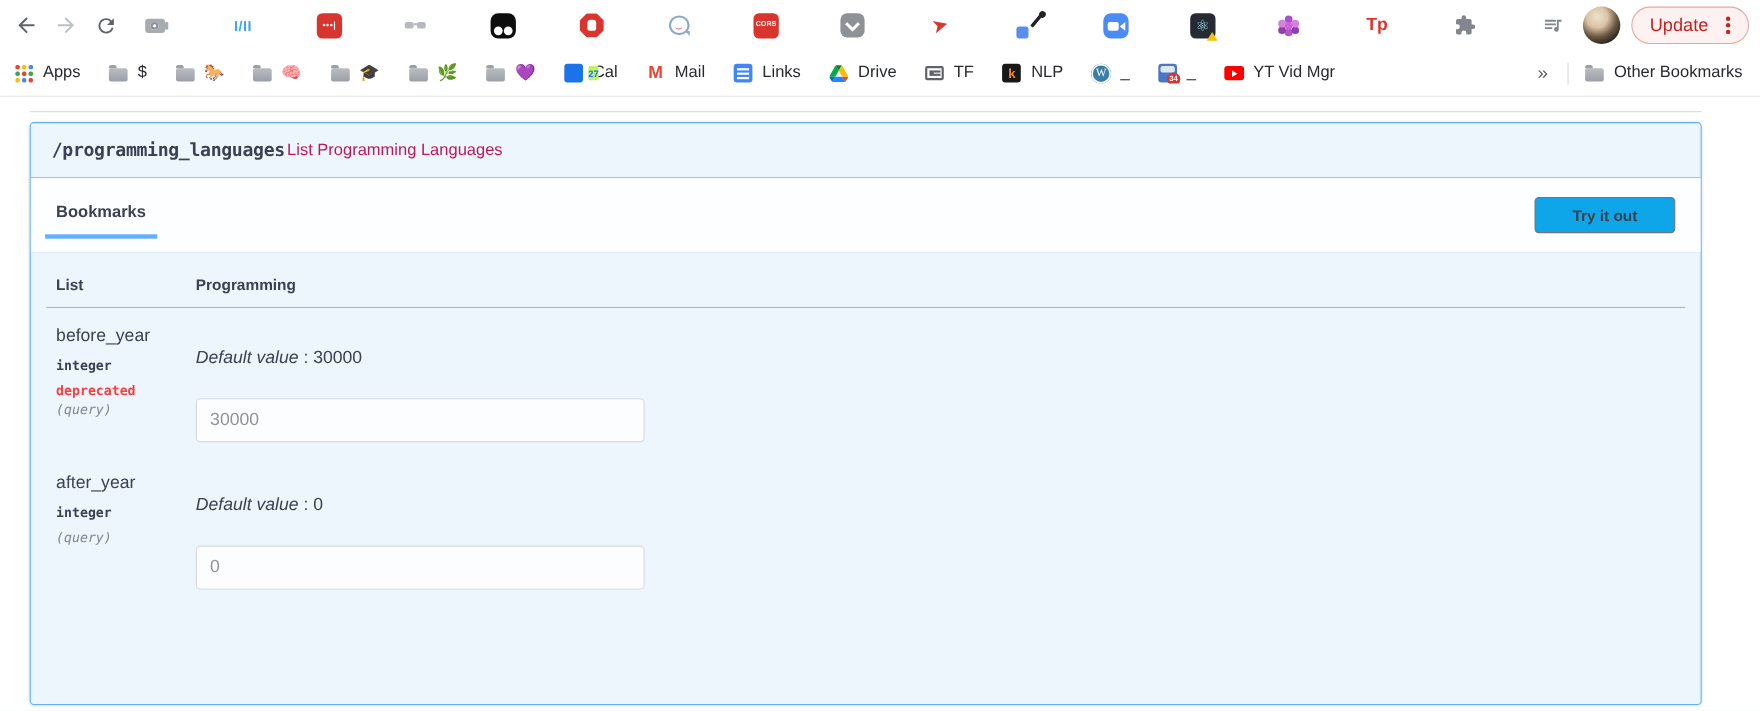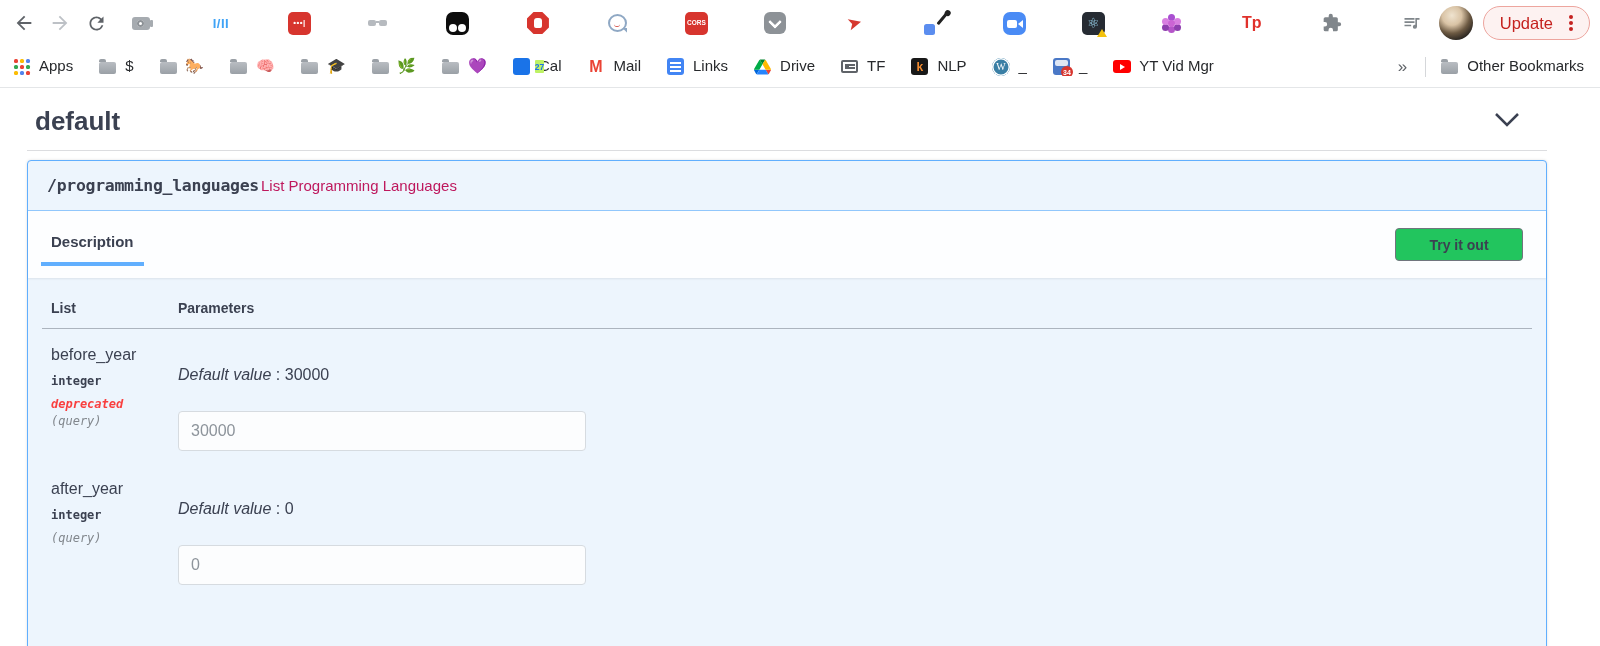--- a/index.html
+++ b/index.html
@@ -126,32 +126,32 @@
   .method { width:132px; height:37px; line-height:37px; text-align:center; background:var(--swagger-blue,#61affe);
             color:#fff; font-weight:700; font-size:14.5px; border-radius:3px; letter-spacing:.3px; flex:0 0 auto; }
   .path { margin-left:13px; font-family:"DejaVu Sans Mono",monospace; font-weight:700; font-size:16.5px;
           color:#3b4151; letter-spacing:-.3px; }
   .opdesc { margin-left:2px; font-size:15px; color:#be185d;text-align:center; }
 
   .sechead { height:67px; background:rgba(255,255,255,.85); display:flex; align-items:flex-end;
              justify-content:space-between; padding:0 23px 0 13px; box-shadow:0 1px 2px rgba(0,0,0,.08); }
   .tab { padding:0 10px 12px; border-bottom:4px solid var(--swagger-blue,#61affe); margin-bottom:12px;
          font-size:15px; font-weight:700; color:#3b4151; cursor:pointer; }
-  .tryout { align-self:center; width:128px; height:33px; border:1px solid #70757d; border-radius:4px; background:#22c55e;
+  .tryout { align-self:center; width:128px; height:33px; border:1px solid #70757d; border-radius:4px; background:#0ea5e9;
             color:#3b4151; font-weight:700; font-size:14px; cursor:pointer; font-family:"Liberation Sans",sans-serif; }
 
   .tablewrap { padding:22px 14px 30px; }
   table { width:100%; border-collapse:collapse; }
   th { text-align:left; font-size:14px; font-weight:700; color:#3b4151; padding:0 0 12px 9px;
        border-bottom:1px solid rgba(59,65,81,.2); }
   th.col-name { width:127px; }
   td { vertical-align:top; padding:17px 0 12px 9px; }
   .pname { font-size:16px; color:#3b4151; margin:0 0 10px; }
   .ptype { font-family:"DejaVu Sans Mono",monospace; font-size:12px; font-weight:700; color:#3b4151; margin:0 0 9px; }
-  .pdep { font-family:"DejaVu Sans Mono",monospace; font-size:12px; font-weight:700; font-style:italic;
+  .pdep { font-family:"DejaVu Sans Mono",monospace; font-size:12px; font-weight:700; 
           color:var(--deprecated-red,#f93e3e); margin:0 0 3px; }
   .pin { font-family:"DejaVu Sans Mono",monospace; font-size:12px; font-style:italic; color:#82878d; }
   .pdefault { margin:20px 0 27px; font-size:16px; color:#3b4151; }
   .pdefault .lbl { font-style:italic; }
   .pdefault .sep { white-space:pre; }
   .pinput { width:408px; height:40px; border:1px solid #d6dbe0; border-radius:4px; background:#fcfdfe;
             padding:0 12px; font-size:16px; color:#8d949b; font-family:"Liberation Sans",sans-serif; outline:none; }
 </style>
 </head>
 <body>
@@ -362,48 +362,40 @@
         <span class="bmi">
             <i class="fold"></i>
           </span>
         <span class="bmlabel">Other Bookmarks</span>
       </div>
     </div>
   </div>
 
   <div class="content">
 
-    <div class="tagrow">
-      <h3 class="tagtitle">default</h3>
-      <span>
-        <svg width="26" height="15" viewBox="0 0 26 15">
-            <polyline points="2,2 13,13 24,2" fill="none" stroke="#3b4151" stroke-width="2.5"></polyline>
-          </svg>
-      </span>
-    </div>
     <div class="tagdivider"></div>
 
     <div class="opblock">
 
       <div class="summary">
         <span class="path">/programming_languages</span>
         <span class="opdesc">List Programming Languages</span>
       </div>
 
       <div class="sechead">
-        <div class="tab">Description</div>
+        <div class="tab">Bookmarks</div>
         <button class="tryout">Try it out</button>
       </div>
 
       <div class="tablewrap">
         <table>
           <thead>
             <tr>
               <th class="col-name">List</th>
-              <th>Parameters</th>
+              <th>Programming</th>
             </tr>
           </thead>
           <tbody>
             <tr>
               <td>
                 <div class="pname">before_year</div>
                 <div class="ptype">integer</div>
                 <div class="pdep">deprecated</div>
                 <div class="pin">(query)</div>
               </td>

